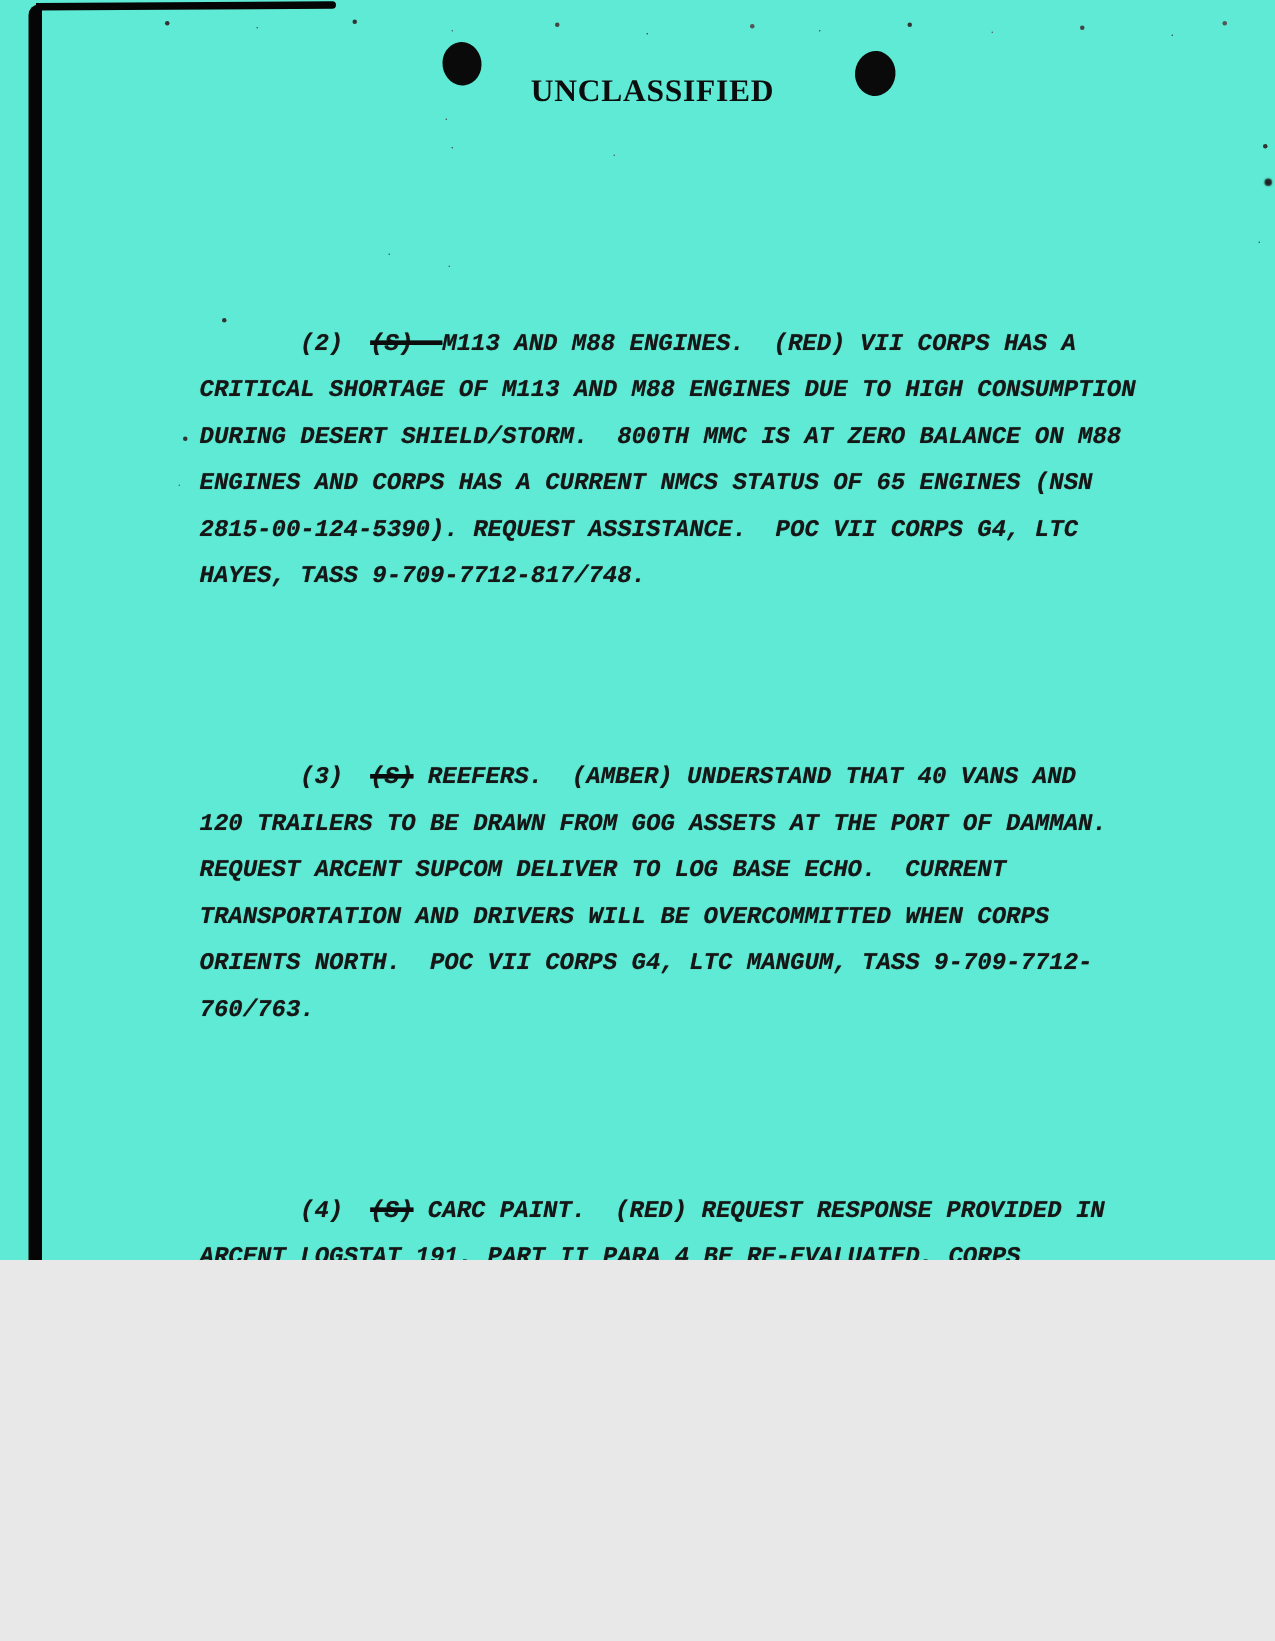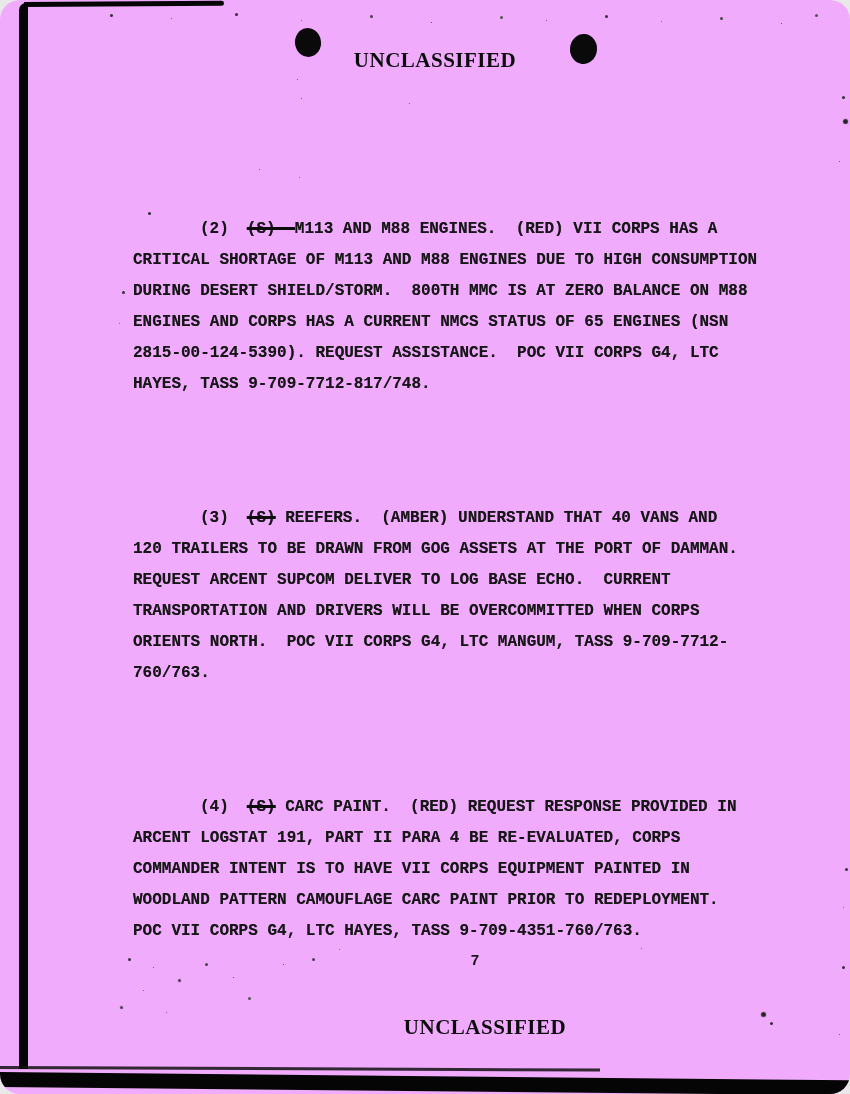--- a/index.html
+++ b/index.html
@@ -1,23 +1,22 @@
 <!DOCTYPE html>
 <html><head>
 <meta charset="utf-8">
 <style>
   html,body{margin:0;padding:0;background:#e8e8e8;}
   .page{
     position:relative;
-    width:850px;height:1094px;
-    background:#f0abfc;
+    width:850px;height:840px;
+    background:#5eead4;
     overflow:hidden;
     font-family:"Liberation Mono","DejaVu Sans Mono",monospace;
     color:#161616;
-    border-radius:20px;
   }
   
   .edge-left{
     position:absolute;left:19px;top:3px;width:9px;height:1066px;
     background:#050505;border-radius:7px 0 0 0;
   }
   .edge-top{
     position:absolute;left:24px;top:2px;width:200px;height:5px;
     background:#050505;border-radius:0 3px 3px 0;
     transform:rotate(-0.35deg);transform-origin:left center;
@@ -71,21 +70,21 @@
     padding-left:50px;font-size:15px;font-weight:bold;color:#161616;
   }
   
   .content{
     position:absolute;left:133px;top:90px;width:650px;
     font-size:16px;line-height:31px;font-weight:bold;
     white-space:pre-wrap;
     text-shadow:0 0 0.5px rgba(10,10,10,0.55);
   }
   .ref{margin:0 0 6px 0;}
-  .para{margin:0 0 10px 0;text-indent:67px;}
+  .para{margin:0 0 10px 0;text-indent:67px;font-style:italic;}
   .para .pbody{text-indent:0;}
   .strike{
     margin-left:18px;
     text-decoration:line-through;
     text-decoration-thickness:3px;
     text-decoration-color:#0c0c0c;
   }
 </style>
 </head>
 <body>

